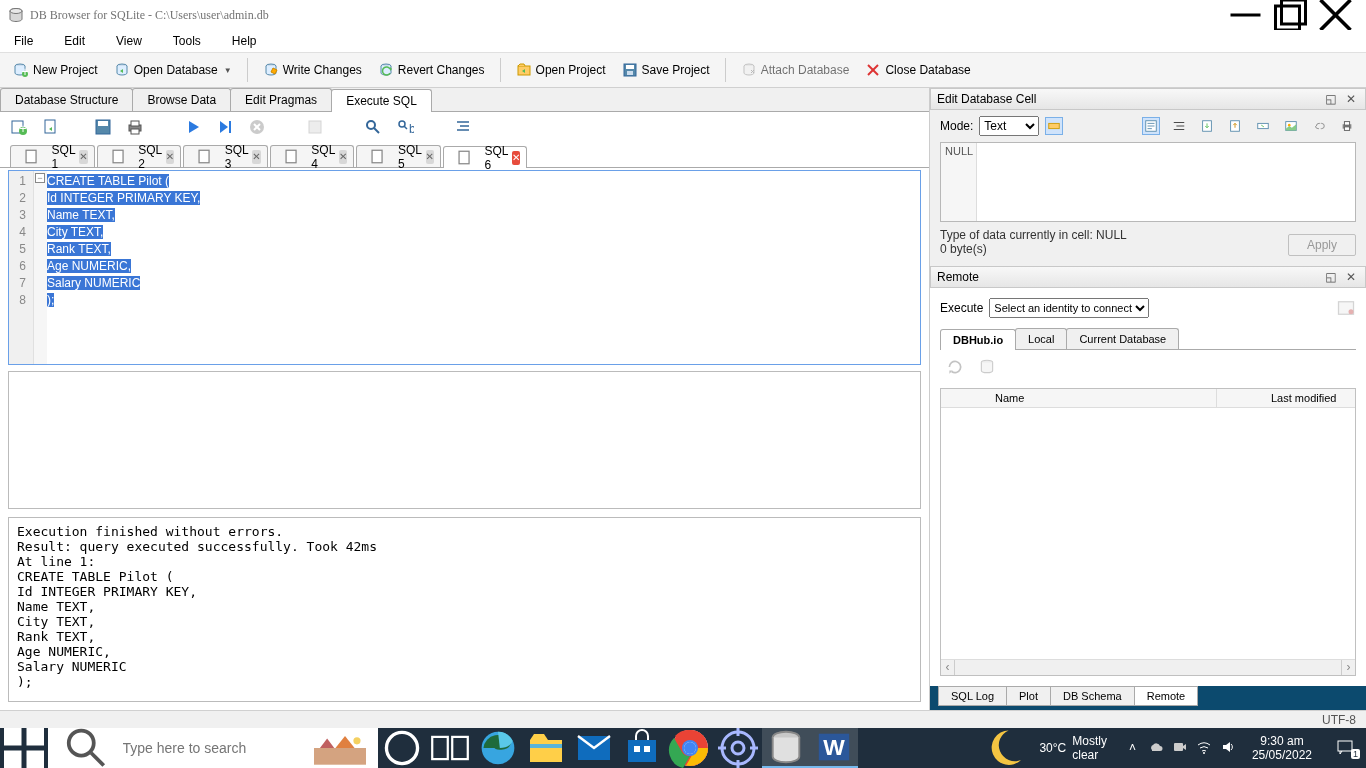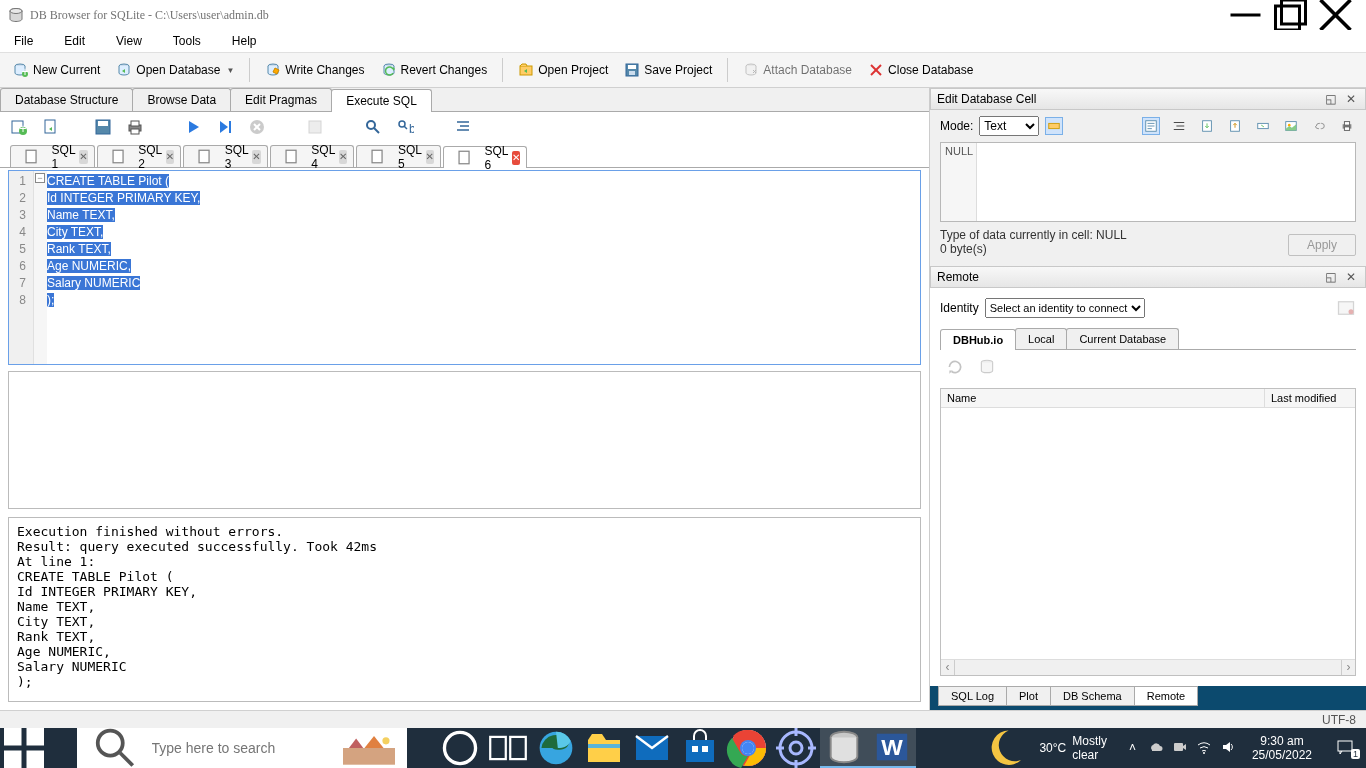--- a/index.html
+++ b/index.html
@@ -52,28 +52,28 @@
 .apply-btn { padding: 3px 18px; background: #f0f0f0; border: 1px solid #c0c0c0; border-radius: 2px; color: #999; }
 .remote-panel { flex: 1; display: flex; flex-direction: column; background: #fff; }
 .identity-row { display: flex; align-items: center; gap: 6px; padding: 10px; }
 .identity-row select { flex: 0 0 155px; height: 20px; font-size: 11px; }
 .remote-tabs { display: flex; border-bottom: 1px solid #aaa; margin: 0 10px; }
 .rtab { padding: 4px 12px; border: 1px solid #aaa; border-bottom: none; background: #f0f0f0; margin-right: -1px; border-radius: 3px 3px 0 0; cursor: pointer; font-size: 11px; position: relative; }
 .rtab.active { background: #fff; top: 1px; font-weight: bold; }
 .remote-icons { display: flex; gap: 14px; padding: 8px 16px; }
 .remote-list { flex: 1; border: 1px solid #c0c0c0; margin: 4px 10px 10px 10px; display: flex; flex-direction: column; }
 .remote-list-header { display: flex; background: #f6f6f6; border-bottom: 1px solid #ddd; }
-.remote-list-header .col { padding: 3px 6px; font-size: 11px; border-right: 1px solid #ddd; }
+.remote-list-header .col { padding: 3px 6px; font-size: 11px; border-right: 1px solid #ddd; margin-left: 48px; }
 .remote-list-body { flex: 1; overflow: auto; }
 .remote-scroll { height: 16px; background: #f0f0f0; border-top: 1px solid #ddd; display: flex; }
 .bottom-tabs { display: flex; justify-content: flex-start; padding: 0 8px 4px 8px; gap: 0; background:#0c4a6e;}
 .btab { padding: 3px 12px; border: 1px solid #aaa; background: #f0f0f0; margin-right: -1px; font-size: 11px; cursor: pointer; }
 .btab.active { background: #fff; }
 .statusbar { height: 18px; background: #f0f0f0; border-top: 1px solid #d0d0d0; display: flex; justify-content: flex-end; align-items: center; padding: 0 10px; font-size: 11px; color: #555; }
-.taskbar { height: 40px; background: #1f2e3d; display: flex; align-items: center; color: #fff; gap: 29px; }
+.taskbar { height: 40px; background: #1f2e3d; display: flex; align-items: center; color: #fff; }
 .start-btn { width: 48px; height: 40px; display: flex; align-items: center; justify-content: center; cursor: pointer; }
 .search-box { flex: 0 0 330px; height: 40px; background: #fff; display: flex; align-items: center; padding: 0 12px; gap: 10px; color: #666; }
 .search-box input { border: none; outline: none; flex: 1; font-size: 14px; color: #666; background: transparent; }
 .task-icons { display: flex; align-items: center; height: 40px; }
 .task-ic { width: 48px; height: 40px; display: flex; align-items: center; justify-content: center; cursor: pointer; }
 .task-ic.active { background: rgba(255,255,255,0.15); border-bottom: 2px solid #76b9ed; }
 .tray { margin-left: auto; display: flex; align-items: center; gap: 8px; padding: 0 4px; font-size: 11px; }
 .tray .weather { display: flex; align-items: center; gap: 6px; font-size: 13px; padding: 0 10px; }
 .tray .clock { text-align: center; padding: 0 8px; line-height: 14px; }
 svg { width: 100%; height: 100%; }
@@ -122,21 +122,21 @@
 <div class="toolbar">
   <div class="tbbtn">
     <span class="ic">
         <svg viewBox="0 0 16 16">
           <ellipse cx="7" cy="4" rx="5" ry="2" fill="#cde" stroke="#58a"></ellipse>
           <path d="M2 4v7c0 1.1 2.2 2 5 2s5-.9 5-2V4" fill="#def" stroke="#58a"></path>
           <circle cx="12" cy="12" r="3" fill="#5b5"></circle>
           <text x="12" y="14" font-size="5" text-anchor="middle" fill="#fff">+</text>
         </svg>
       </span>
-    <span>New Current</span>
+    <span>New Project</span>
   </div>
   <div class="tbbtn">
     <span class="ic">
         <svg viewBox="0 0 16 16">
           <ellipse cx="8" cy="4" rx="5" ry="2" fill="#cde" stroke="#58a"></ellipse>
           <path d="M3 4v7c0 1.1 2.2 2 5 2s5-.9 5-2V4" fill="#def" stroke="#58a"></path>
           <path d="M6 9l3-2v4z" fill="#5b5"></path>
         </svg>
       </span>
     <span>Open Database</span>
@@ -457,21 +457,21 @@
     </div>
 
     <div class="panel-header">
       <span>Remote</span>
       <span class="spacer"></span>
       <span class="ph-btn">◱</span>
       <span class="ph-btn">✕</span>
     </div>
     <div class="remote-panel">
       <div class="identity-row">
-        <span>Identity</span>
+        <span>Execute</span>
         <select><option>Select an identity to connect</option></select>
         <span style="flex:1"></span>
         <span class="ic" style="width:20px;height:20px;opacity:.5"><svg viewBox="0 0 16 16">
               <rect x="2" y="3" width="12" height="10" fill="#eee" stroke="#aaa"></rect>
               <circle cx="12" cy="11" r="2" fill="#c66"></circle>
             </svg></span>
       </div>
       <div class="remote-tabs">
         <div class="rtab active">DBHub.io</div>
         <div class="rtab">Local</div>

